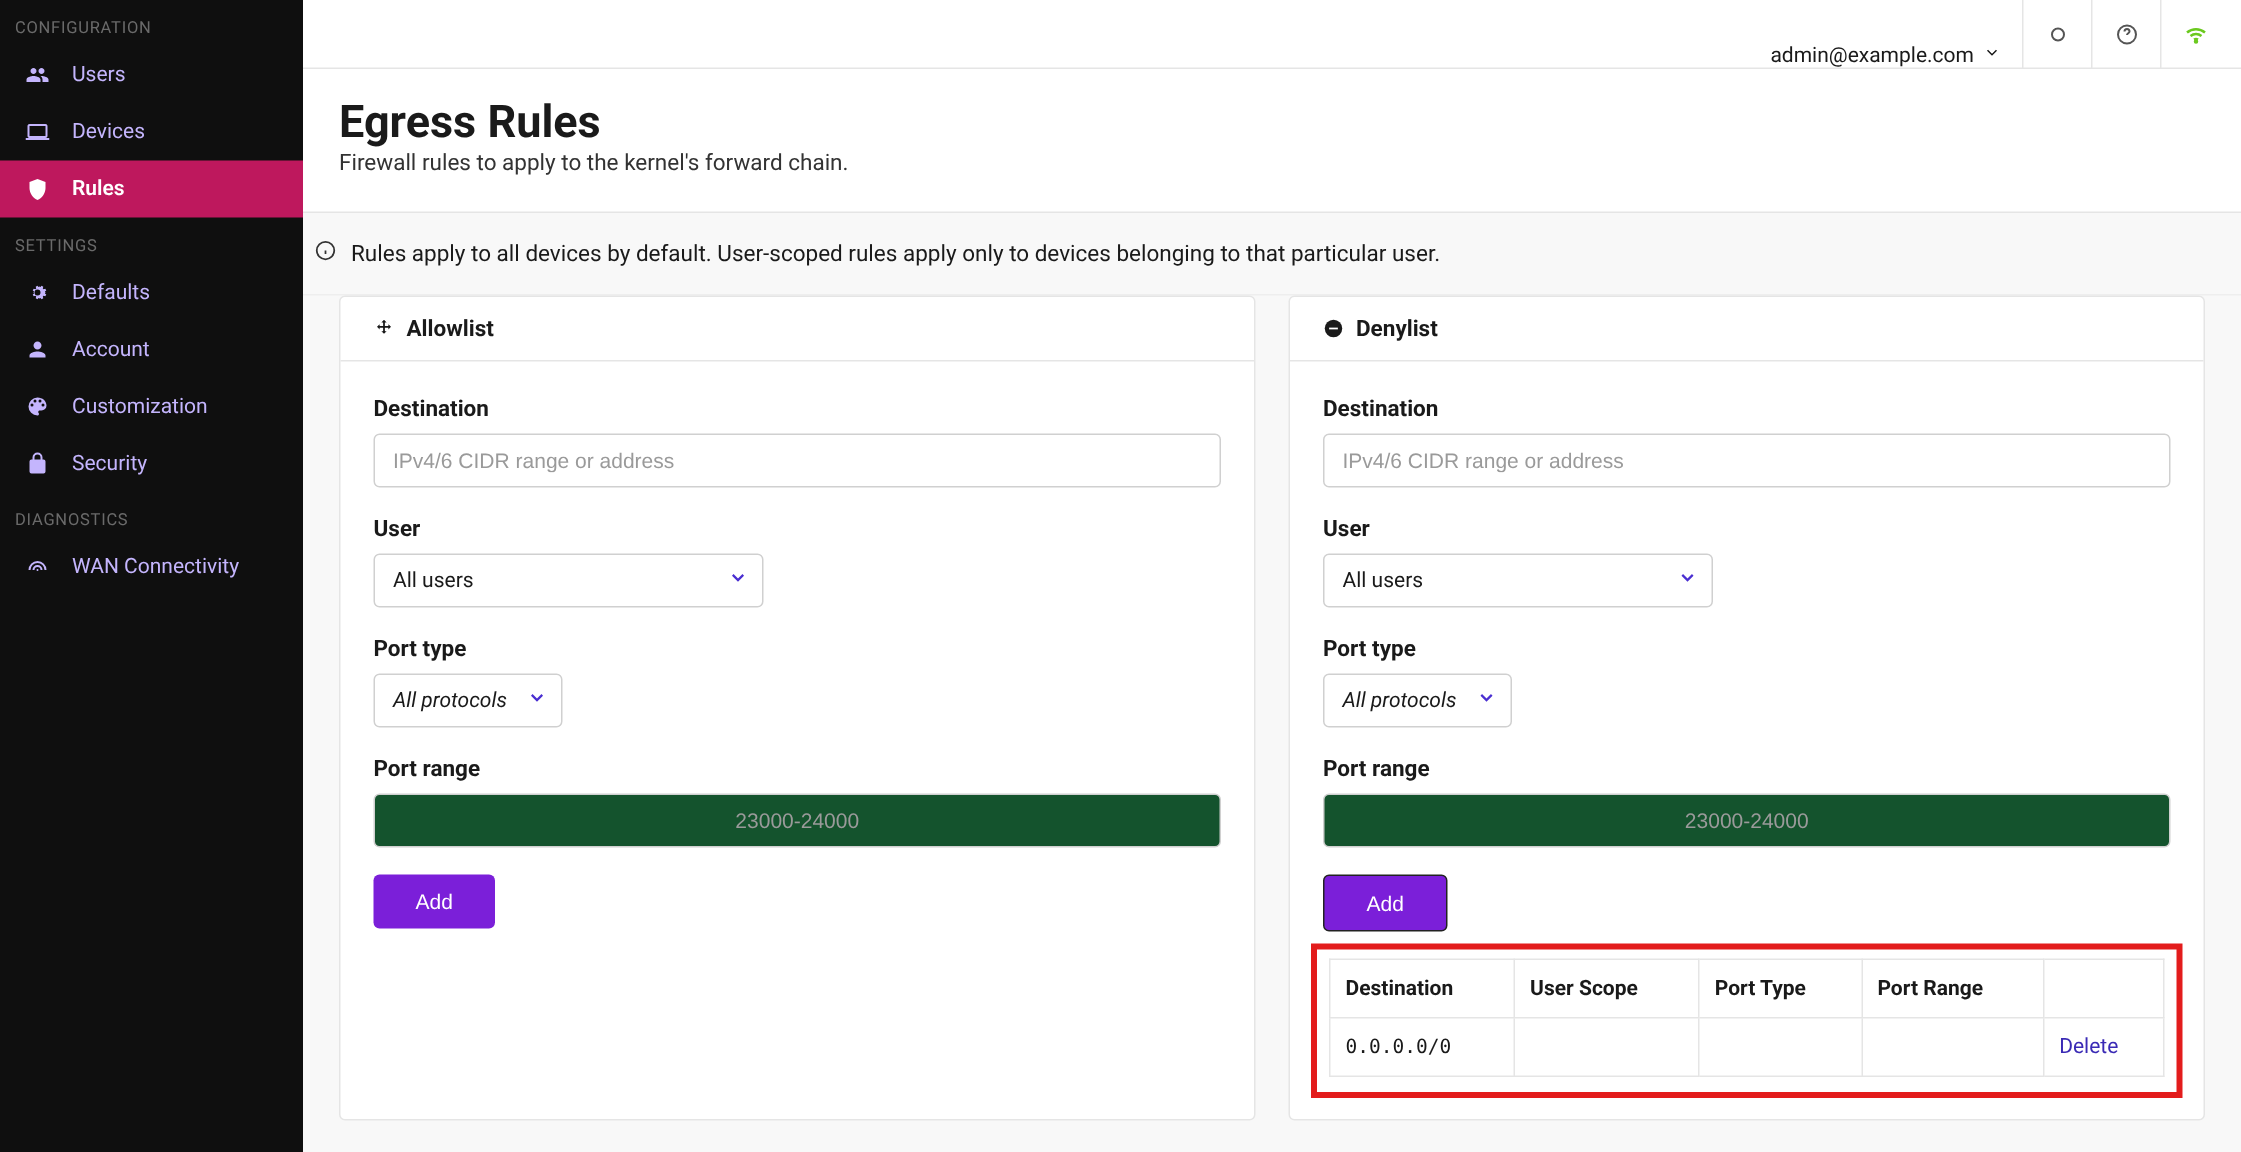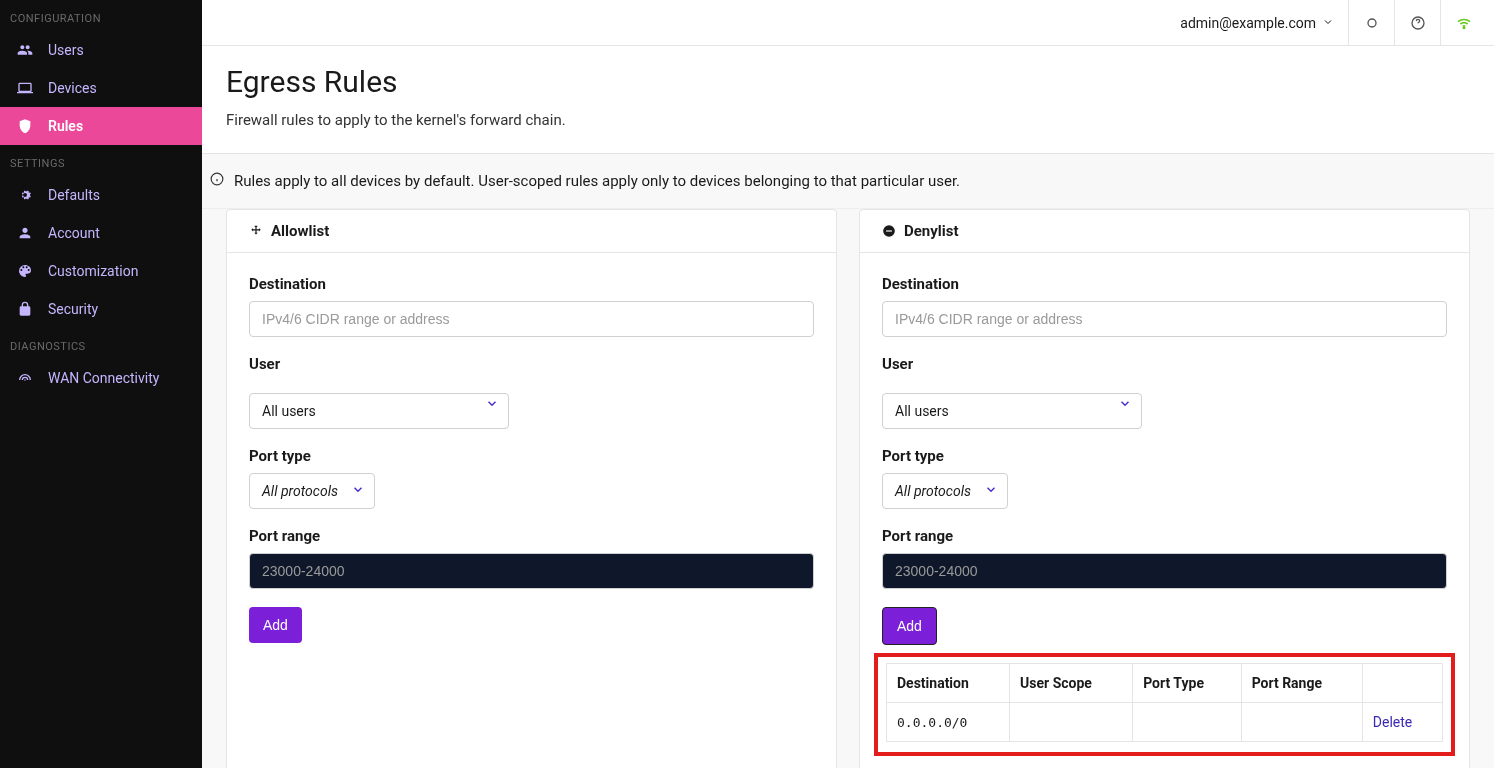--- a/index.html
+++ b/index.html
@@ -2,53 +2,53 @@
 <html><head>
 <meta charset="utf-8">
 <style>
 * { box-sizing: border-box; margin: 0; padding: 0; }
 body { font-family: -apple-system, BlinkMacSystemFont, "Segoe UI", Roboto, sans-serif; font-size: 14px; color: #1a1a1a; background: #f5f5f5; }
 .app { display: flex; min-height: 100vh; }
 .sidebar { width: 202px; background: #0f0f0f; color: #8a8a8a; flex-shrink: 0; }
 .brand { padding: 14px 18px; color: #e8e8e8; font-weight: 600; font-size: 15px; }
 .nav-section-label { padding: 12px 10px 6px 10px; font-size: 11px; letter-spacing: 0.5px; color: #6a6a6a; text-transform: uppercase; }
 .nav-item { display: flex; align-items: center; padding: 10px 16px; color: #c4b5fd; cursor: pointer; font-size: 14px; }
-.nav-item.active { background: #ec4899; color: #fff; font-weight: 600; }
+.nav-item.active { background: #be185d; color: #fff; font-weight: 600; }
 .nav-icon { width: 18px; height: 18px; margin-right: 14px; display: inline-flex; align-items: center; justify-content: center; }
 .nav-icon svg { width: 16px; height: 16px; fill: currentColor; }
 .main { flex: 1; background: #fff; display: flex; flex-direction: column; }
 .topbar { height: 46px; border-bottom: 1px solid #e5e5e5; display: flex; align-items: center; justify-content: flex-end; padding: 0 8px; background: #fff; }
-.topbar-user { display: flex; align-items: center; padding: 0 14px; height: 100%; cursor: pointer; font-size: 14px; }
+.topbar-user { display: flex; align-items: flex-end; padding: 0 14px; height: 100%; cursor: pointer; font-size: 14px; }
 .topbar-chevron { margin-left: 6px; }
 .topbar-icon-btn { width: 46px; height: 46px; display: flex; align-items: center; justify-content: center; border-left: 1px solid #e5e5e5; cursor: pointer; }
 .topbar-icon-btn svg { width: 16px; height: 16px; }
 .content { padding: 0; background: #f8f8f8; flex: 1; }
 .page-header { padding: 18px 24px 24px 24px; border-bottom: 1px solid #e5e5e5; background: #fff; }
-.page-title { font-size: 30px; font-weight: 400; margin-bottom: 12px; }
+.page-title { font-size: 30px; font-weight: 700; }
 .page-subtitle { font-size: 15px; color: #333; }
 .banner { padding: 18px 8px; display: flex; align-items: flex-start; font-size: 15px; background: #f8f8f8; border-bottom: 1px solid #eee; }
 .banner svg { width: 14px; height: 14px; margin-right: 10px; flex-shrink: 0; }
 .cards { display: flex; gap: 22px; padding: 0 24px 24px 24px; }
 .card { flex: 1; background: #fff; border: 1px solid #e5e5e5; border-radius: 4px; }
 .card-header { padding: 12px 22px; border-bottom: 1px solid #e5e5e5; display: flex; align-items: center; font-weight: 700; font-size: 15px; }
 .card-header svg { width: 14px; height: 14px; margin-right: 8px; }
 .card-body { padding: 22px; }
 .field { margin-bottom: 18px; }
 .field-label { font-weight: 700; font-size: 15px; margin-bottom: 8px; display: block; }
 .text-input { width: 100%; padding: 9px 12px; border: 1px solid #d0d0d0; border-radius: 4px; font-size: 14px; }
 .text-input::placeholder { color: #9a9a9a; }
-.text-input:disabled { background: #0f172a; color: #9a9a9a; }
+.text-input:disabled { background: #14532d; color: #9a9a9a; text-align: center; }
 .select-wrap { position: relative; display: inline-block; }
 .select-wrap.partial { width: 260px; }
 .select-wrap.narrow { width: auto; font-style: italic; }
 .select-display { padding: 9px 36px 9px 12px; border: 1px solid #d0d0d0; border-radius: 4px; font-size: 14px; background: #fff; cursor: pointer; display: inline-block; min-width: 120px; }
-.select-wrap.partial .select-display { width: 100%; margin-top: 12px; }
+.select-wrap.partial .select-display { width: 100%; }
 .select-chevron { position: absolute; right: 10px; top: 50%; transform: translateY(-50%); color: #4a2fd1; pointer-events: none; }
 .select-chevron svg { width: 14px; height: 14px; stroke: currentColor; }
-.btn-primary { background: #7b1fd9; color: #fff; border: none; padding: 10px 14px; border-radius: 4px; font-size: 14px; font-weight: 500; cursor: pointer; }
+.btn-primary { background: #7b1fd9; color: #fff; border: none; padding: 10px 28px; border-radius: 4px; font-size: 14px; font-weight: 500; cursor: pointer; }
 .btn-primary.filled { background: #7b1fd9; border: 1px solid #222; }
 .table { width: 100%; border-collapse: collapse; margin-top: 0; }
 .table th, .table td { text-align: left; padding: 11px 10px; border: 1px solid #e5e5e5; font-size: 14px; }
 .table th { font-weight: 700; }
 .table code { font-family: monospace; font-size: 13px; }
 .delete-link { color: #3a2ab5; cursor: pointer; }
 .deny-table-wrap { border: 4px solid #e31c1c; padding: 6px 8px 10px 8px; margin: 8px -8px -8px -8px; }
 </style>
 </head>
 <body>

